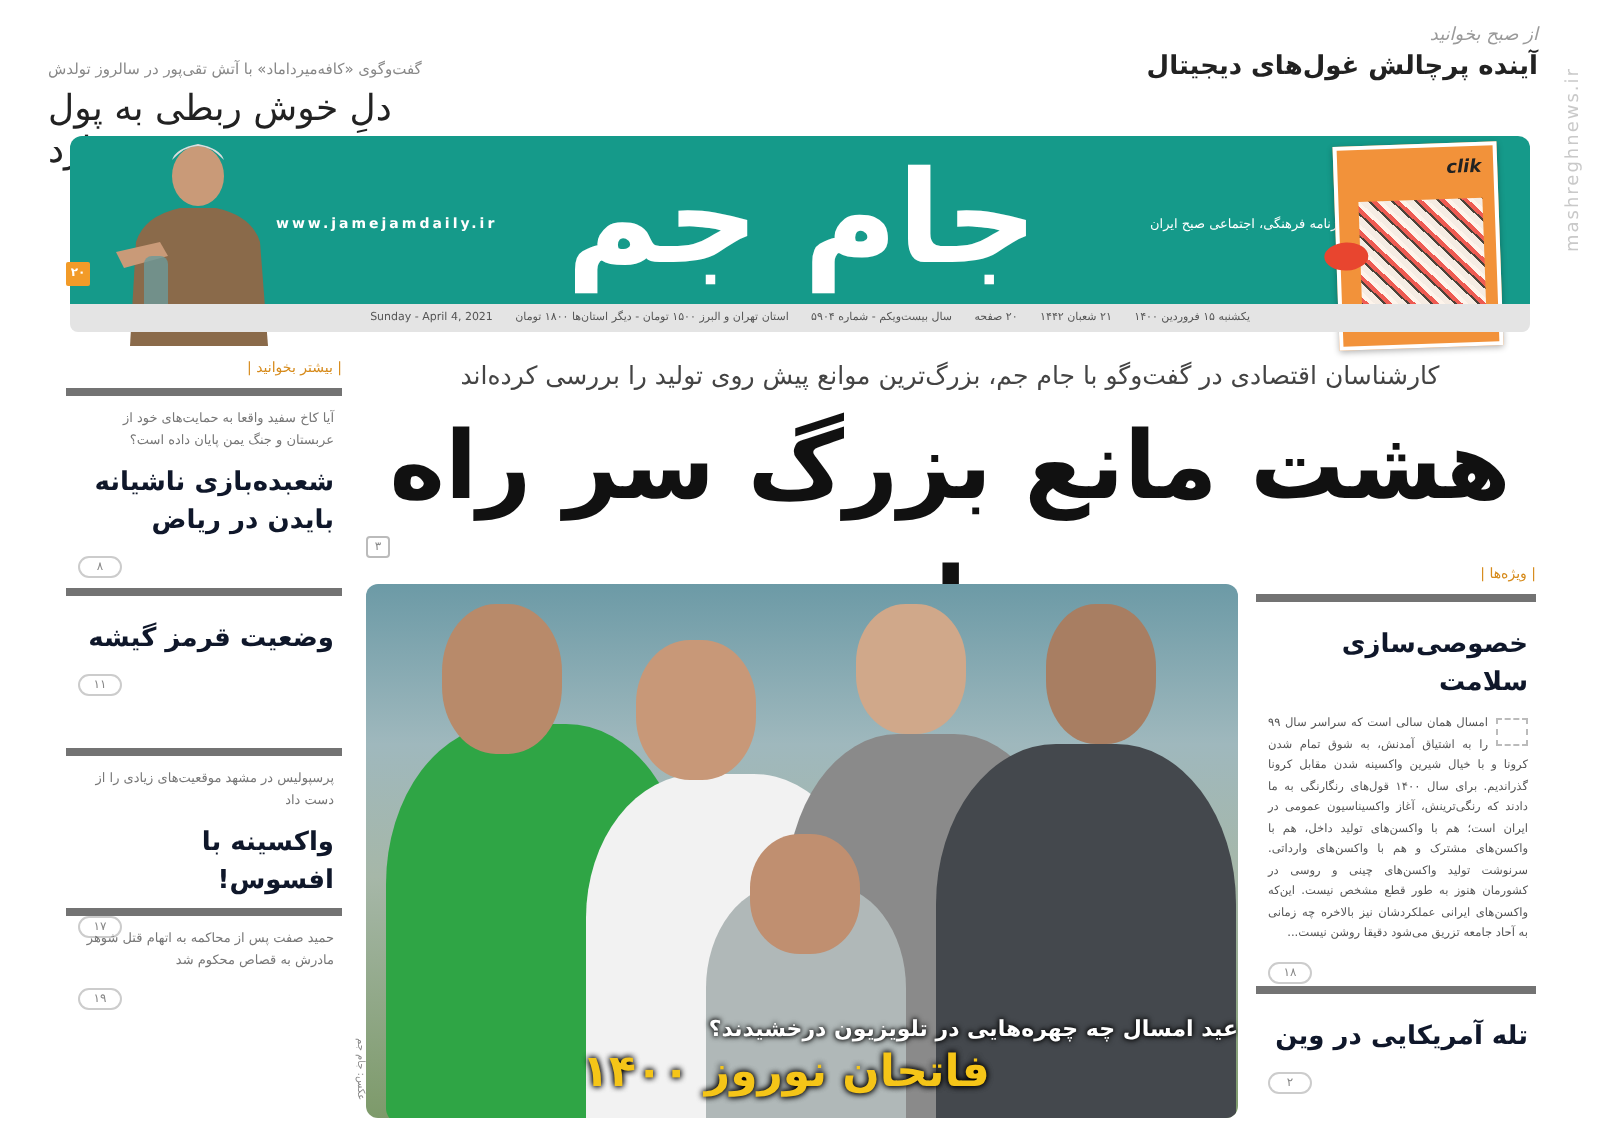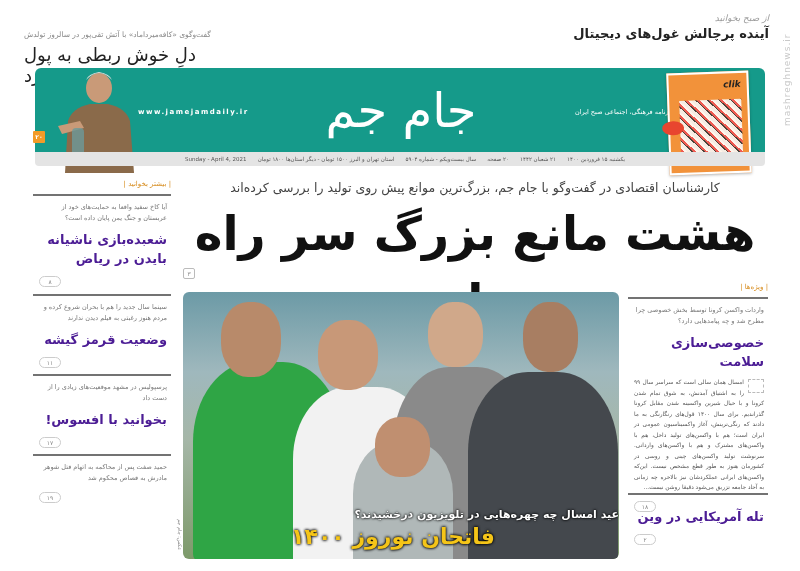--- a/index.html
+++ b/index.html
@@ -34,21 +34,21 @@
     background: #159a8a; border-radius: 6px 6px 0 0;
   }
   .masthead-bar {
     left: 35px; top: 152px; width: 730px; height: 14px;
     background: #e4e4e4; border-radius: 0 0 4px 4px;
     font-size: 5.5px; color: #555; display: flex; align-items: center;
     justify-content: space-between; padding: 0 140px 0 150px; direction: rtl;
   }
   .logo-text {
     left: 236px; top: 70px; width: 330px; height: 80px;
-    font-size: 48px; font-weight: normal; color: #fff; text-align: center;
+    font-size: 64px; font-weight: bold; color: #fff; text-align: center;
     line-height: 80px; letter-spacing: 2px;
   }
   .url { left: 138px; top: 108px; font-size: 7px; color: #fff; letter-spacing: 1.5px; direction: ltr; font-weight: bold; }
   .subtitle-paper { left: 575px; top: 108px; font-size: 6.5px; color: #fff; }
   .badge-orange {
     left: 33px; top: 131px; width: 12px; height: 12px; background: #f29b28;
     color: #fff; font-size: 6px; font-weight: bold; text-align: center; line-height: 12px; border-radius: 1px;
   }
   .person-photo {
     left: 50px; top: 66px; width: 95px; height: 107px;
@@ -71,23 +71,23 @@
   }
   .page-num-small {
     width: 12px; height: 11px; border: 1px solid #bbb; border-radius: 2px;
     font-size: 6px; color: #888; text-align: center; line-height: 9px; direction: ltr;
   }
 
   
   .side-col-left { left: 33px; top: 180px; width: 138px; }
   .section-label { font-size: 7px; color: #d68a1a; margin-bottom: 6px; }
   .section-label .bar { color: #d68a1a; }
-  .story { padding: 6px 4px 6px 6px; border-top: 2px solid #737373; position: relative; }
+  .story { padding: 6px 4px 6px 6px; border-top: 4px solid #737373; position: relative; }
   .story .sub { font-size: 6.5px; color: #777; line-height: 11px; text-align: right; }
-  .story .ttl { font-size: 13px; font-weight: bold; color: #4c1d95; line-height: 19px; text-align: right; margin-top: 6px; }
+  .story .ttl { font-size: 13px; font-weight: bold; color: #0f172a; line-height: 19px; text-align: right; margin-top: 6px; }
   .story .pn { margin: 8px auto 0 0; display: block; width: 22px; height: 11px; border: 1px solid #ccc; border-radius: 6px; font-size: 6px; color: #888; text-align: center; line-height: 9px; direction: ltr; }
 
   
   .side-col-right { left: 628px; top: 283px; width: 140px; }
   .side-col-right .body-text { font-size: 5.8px; color: #555; line-height: 10.5px; text-align: justify; margin-top: 6px; }
   .quote-icon { float: right; width: 16px; height: 14px; border: 1px dashed #bbb; margin-left: 4px; margin-top: 2px; }
 
   
   .photo {
     left: 183px; top: 292px; width: 436px; height: 267px; border-radius: 6px; overflow: hidden;
@@ -156,27 +156,26 @@
 <div class="abs side-col-left">
   <div class="section-label">
     <span class="bar">| </span><span>بیشتر بخوانید</span><span class="bar"> |</span>
   </div>
   <div class="story" style="height:100px;">
     <div class="sub">آیا کاخ سفید واقعا به حمایت‌های خود از عربستان و جنگ یمن پایان داده است؟</div>
     <div class="ttl">شعبده‌بازی ناشیانه بایدن در ریاض</div>
     <span class="pn">۸</span>
   </div>
   <div class="story" style="height:80px;">
-    <div class="sub">سینما سال جدید را هم با بحران شروع کرده و مردم هنوز رغبتی به فیلم دیدن ندارند</div>
     <div class="ttl">وضعیت قرمز گیشه</div>
     <span class="pn">۱۱</span>
   </div>
   <div class="story" style="height:80px;">
     <div class="sub">پرسپولیس در مشهد موقعیت‌های زیادی را از دست داد</div>
-    <div class="ttl">بخوانید با افسوس!</div>
+    <div class="ttl">واکسینه با افسوس!</div>
     <span class="pn">۱۷</span>
   </div>
   <div class="story" style="height:100px;">
     <div class="sub">حمید صفت پس از محاکمه به اتهام قتل شوهر مادرش به قصاص محکوم شد</div>
     <span class="pn">۱۹</span>
   </div>
 </div>
 
 <div class="abs photo">
 
@@ -193,21 +192,20 @@
   <div class="caption-sub">عید امسال چه چهره‌هایی در تلویزیون درخشیدند؟</div>
   <div class="caption-main">فاتحان نوروز ۱۴۰۰</div>
 </div>
 <div class="abs photo-credit">عکس: جام جم</div>
 
 <div class="abs side-col-right">
   <div class="section-label">
     <span class="bar">| </span><span>ویژه‌ها</span><span class="bar"> |</span>
   </div>
   <div class="story" style="height:196px;">
-    <div class="sub">واردات واکسن کرونا توسط بخش خصوصی چرا مطرح شد و چه پیامدهایی دارد؟</div>
     <div class="ttl">خصوصی‌سازی سلامت</div>
     <div class="body-text">
       <span class="quote-icon"></span>
       <span>امسال همان سالی است که سراسر سال ۹۹ را به اشتیاق آمدنش، به شوق تمام شدن کرونا و با خیال شیرین واکسینه شدن مقابل کرونا گذراندیم. برای سال ۱۴۰۰ قول‌های رنگارنگی به ما دادند که رنگی‌ترینش، آغاز واکسیناسیون عمومی در ایران است؛ هم با واکسن‌های تولید داخل، هم با واکسن‌های مشترک و هم با واکسن‌های وارداتی. سرنوشت تولید واکسن‌های چینی و روسی در کشورمان هنوز به طور قطع مشخص نیست. این‌که واکسن‌های ایرانی عملکردشان نیز بالاخره چه زمانی به آحاد جامعه تزریق می‌شود دقیقا روشن نیست...</span>
     </div>
     <span class="pn">۱۸</span>
   </div>
   <div class="story" style="height:88px;">
     <div class="ttl">تله آمریکایی در وین</div>
     <span class="pn">۲</span>

